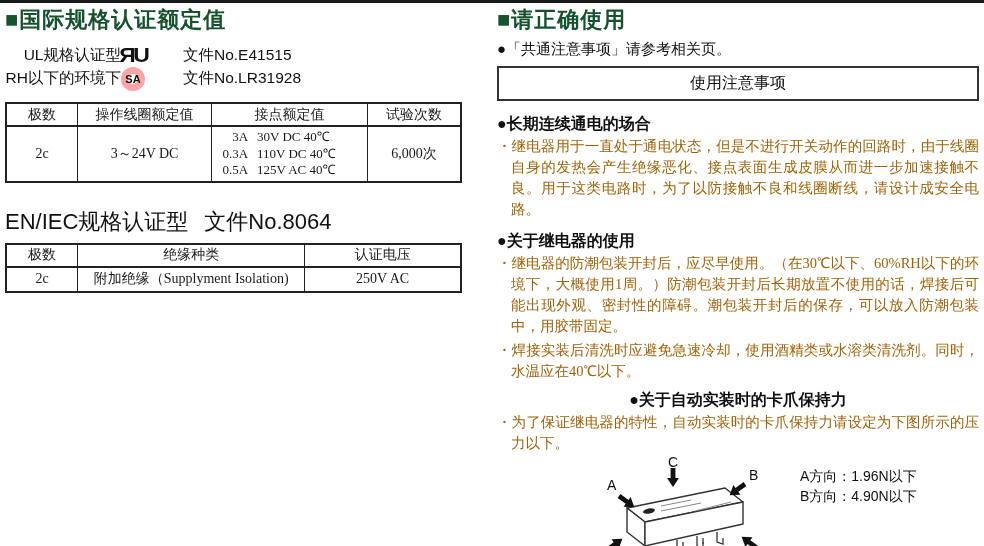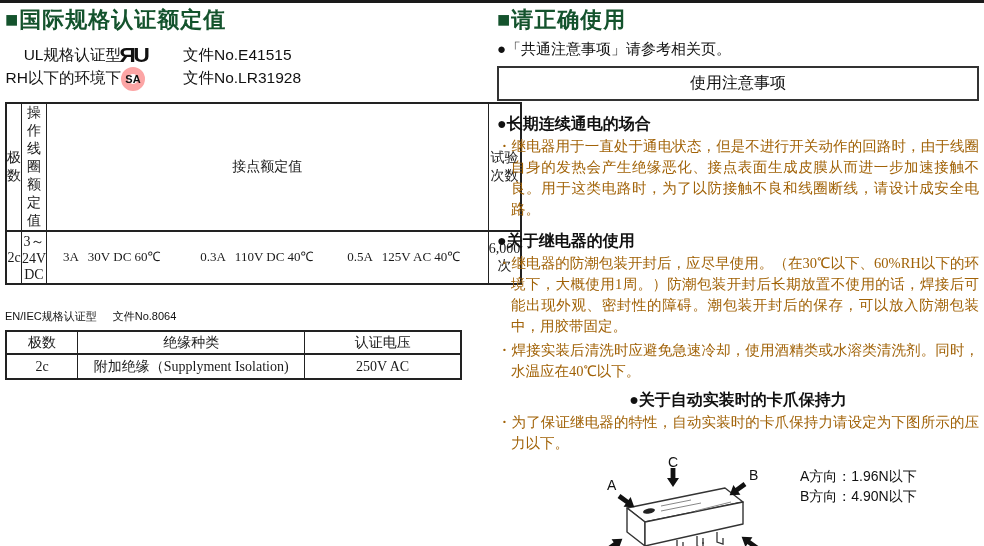--- a/index.html
+++ b/index.html
@@ -58,28 +58,28 @@
     font-family:"Liberation Serif", serif; font-weight:normal;
     font-size:14px; height:23px; border-bottom:2px solid #222;
   }
   table { border:2px solid #222; }
   td { font-size:14px; }
   .t1-poles { width:72px; }
   .t1-coil  { width:135px; }
   .t1-contact { width:156px; }
   .t1-cycles { width:94px; }
   .t1 td { height:53px; }
-  .contact-lines { display:flex; align-items:center; padding:2px 0; }
+  .contact-lines { display:flex; flex-direction:column; align-items:center; padding:2px 0; }
   .contact-line { display:flex; font-size:13px; line-height:16.5px; }
   .contact-line .amp { width:32px; text-align:right; }
   .contact-line .volt { width:106px; text-align:left; margin-left:9px; }
 
   .eniec-line {
     margin-top:24px; font-family:"Liberation Sans", sans-serif;
-    font-size:11px; color:#111; display:flex;
+    font-size:22px; color:#111; display:flex;
   }
   .eniec-doc { margin-left:16px; }
   .t2 { margin-top:6px; }
   .t2 td { height:25px; }
   .t2-poles { width:72px; }
   .t2-iso   { width:228px; }
   .t2-volt  { width:157px; }
 
   
   .note-line {
@@ -152,21 +152,21 @@
       </tr>
     </thead>
     <tbody>
       <tr>
         <td>2c</td>
         <td>3～24V DC</td>
         <td>
           <div class="contact-lines">
             <div class="contact-line">
               <span class="amp">3A</span>
-              <span class="volt">30V DC 60℃</span>
+              <span class="volt">30V DC 40℃</span>
             </div>
             <div class="contact-line">
               <span class="amp">0.3A</span>
               <span class="volt">110V DC 40℃</span>
             </div>
             <div class="contact-line">
               <span class="amp">0.5A</span>
               <span class="volt">125V AC 40℃</span>
             </div>
           </div>

